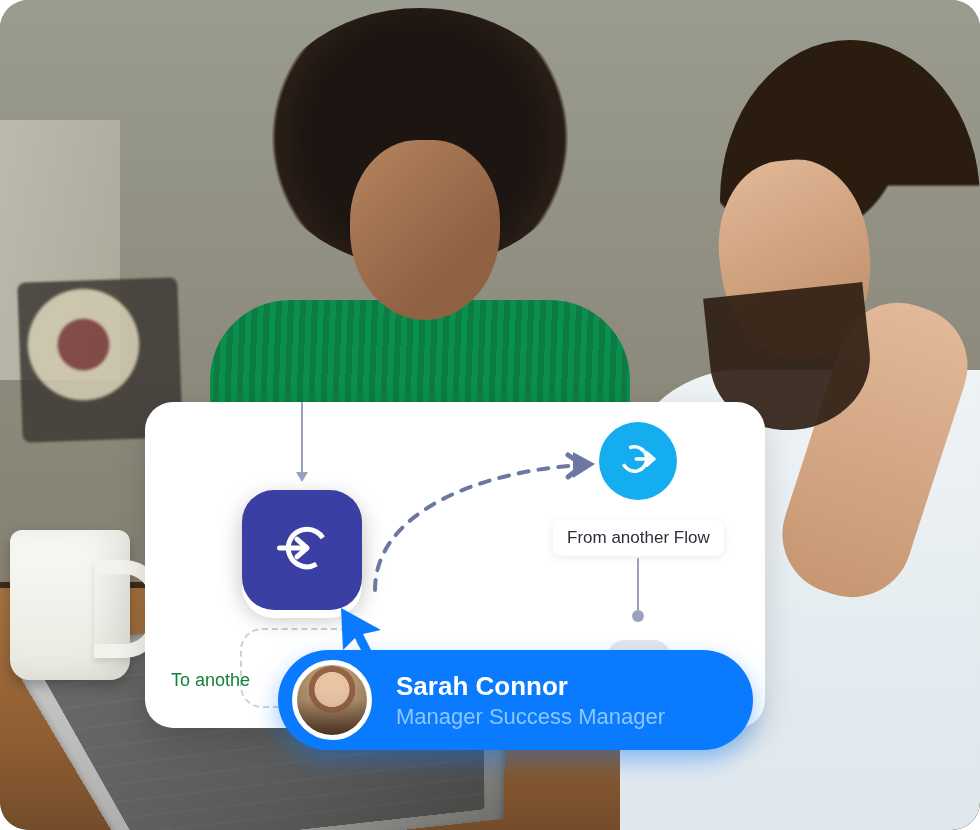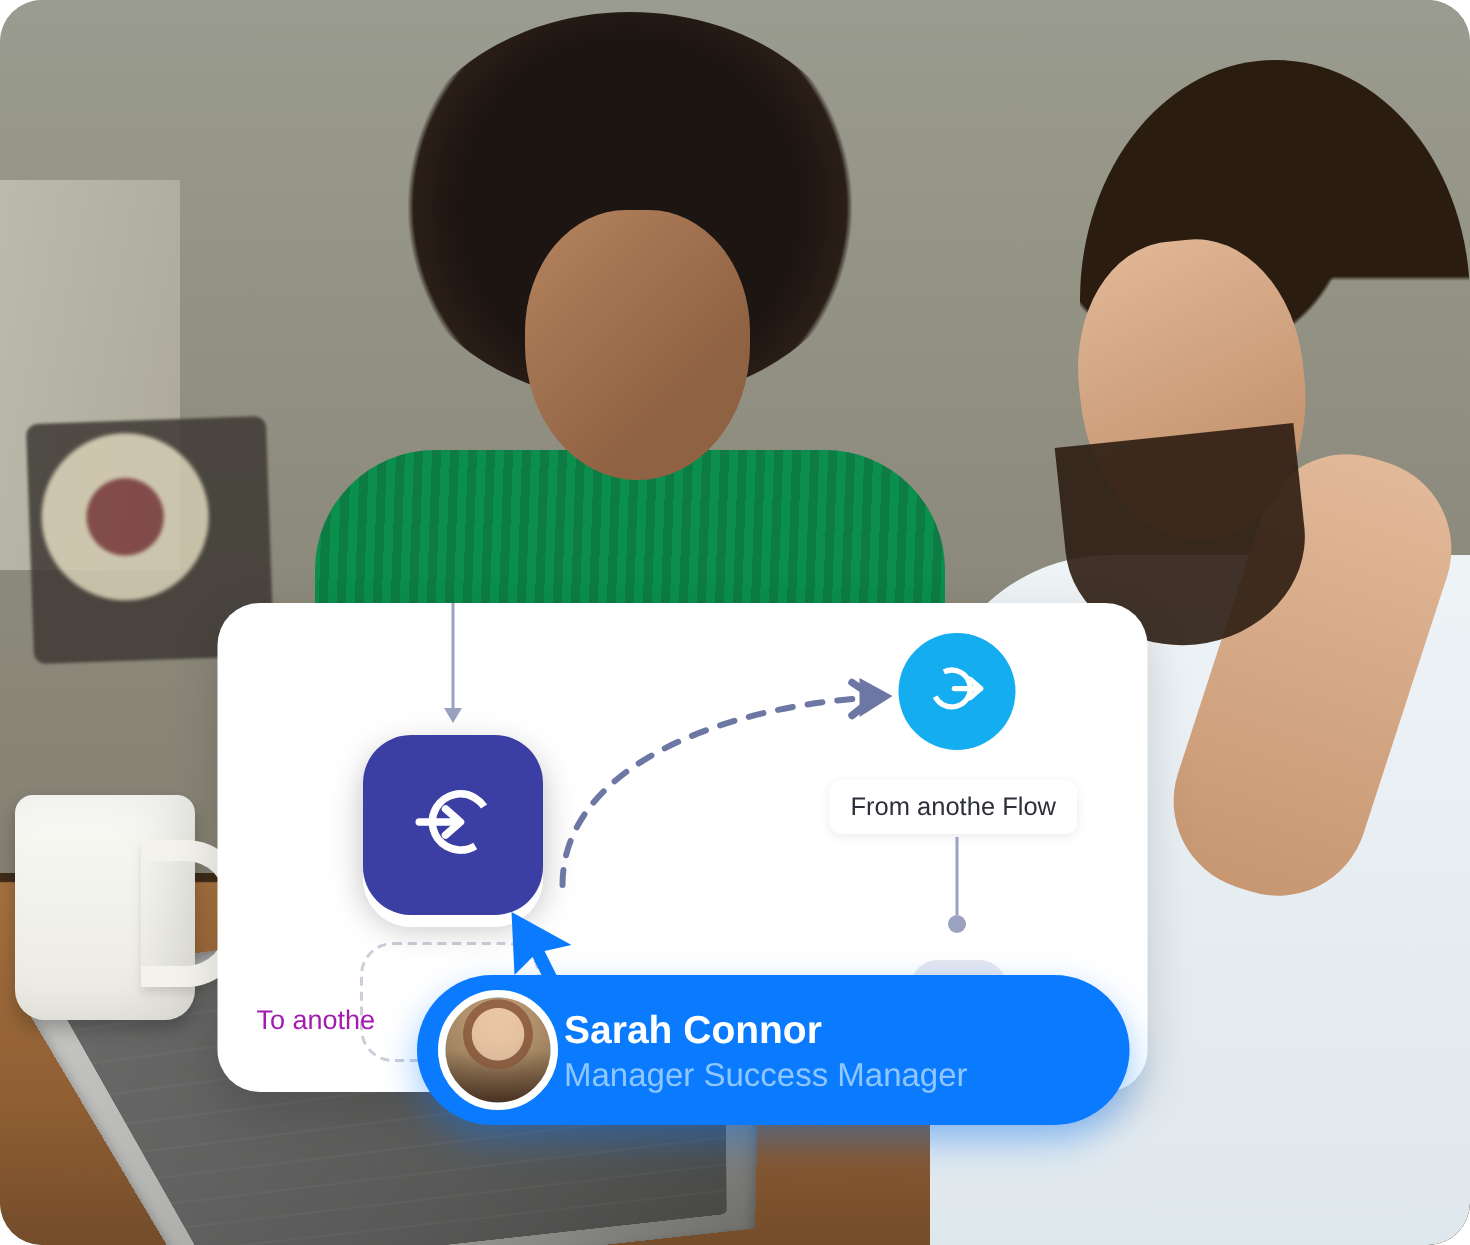--- a/index.html
+++ b/index.html
@@ -192,21 +192,21 @@
       position: absolute;
       left: 95px; top: 226px;
       width: 120px; height: 80px;
       border: 2px dashed #c7c9d6;
       border-radius: 22px;
       opacity: .9;
     }
     .ghost-label {
       position: absolute;
       left: 26px; top: 268px;
-      font-size: 18px; color: #a21caf;
+      font-size: 18px; color: #15803d;
     }
 
     
     .curve {
       position: absolute;
       left: 190px; top: 28px;
       width: 290px; height: 220px;
     }
 
     
@@ -264,21 +264,21 @@
     
     .user-pill {
       position: absolute;
       left: 278px; top: 650px;
       height: 100px;
       width: 475px;
       background: #0a7bff;
       border-radius: 60px;
       display: flex; align-items: center;
       padding-left: 14px; padding-right: 30px;
-      gap: 4px;
+      gap: 24px;
       box-shadow: 0 10px 24px rgba(10,123,255,.4);
     }
     .avatar {
       width: 80px; height: 80px; border-radius: 50%;
       border: 5px solid #ffffff;
       flex: 0 0 auto;
       overflow: hidden;
       background: radial-gradient(circle at 50% 35%, #e9c5a4 30%, #966547 31% 40%, transparent 41%),
                   radial-gradient(circle at 50% 25%, #3a261a 22%, transparent 23%),
                   linear-gradient(180deg, #b89770 50%, #5a3f2b 100%);
@@ -340,21 +340,21 @@
     <div class="exit-node">
       <span>
         <svg viewBox="0 0 48 48" fill="none">
           <circle cx="20" cy="24" r="14" stroke="#ffffff" stroke-width="4" stroke-dasharray="52 22" transform="rotate(-60 20 24)"></circle>
           <path d="M22 24 H42" stroke="#ffffff" stroke-width="4" stroke-linecap="round"></path>
           <path d="M34 17 L42 24 L34 31" stroke="#ffffff" stroke-width="4" stroke-linecap="round" stroke-linejoin="round" fill="none"></path>
         </svg>
       </span>
     </div>
 
-    <div class="flow-label">From anothe Flow</div>
+    <div class="flow-label">From another Flow</div>
 
     <div class="line-down">
       <div class="stem"></div>
       <div class="dot"></div>
     </div>
 
     <div class="mail-node">
       <span>
         <svg viewBox="0 0 34 28" fill="none">
           <rect x="1.5" y="1.5" width="31" height="25" rx="5" stroke="#ffffff" stroke-width="3"></rect>

